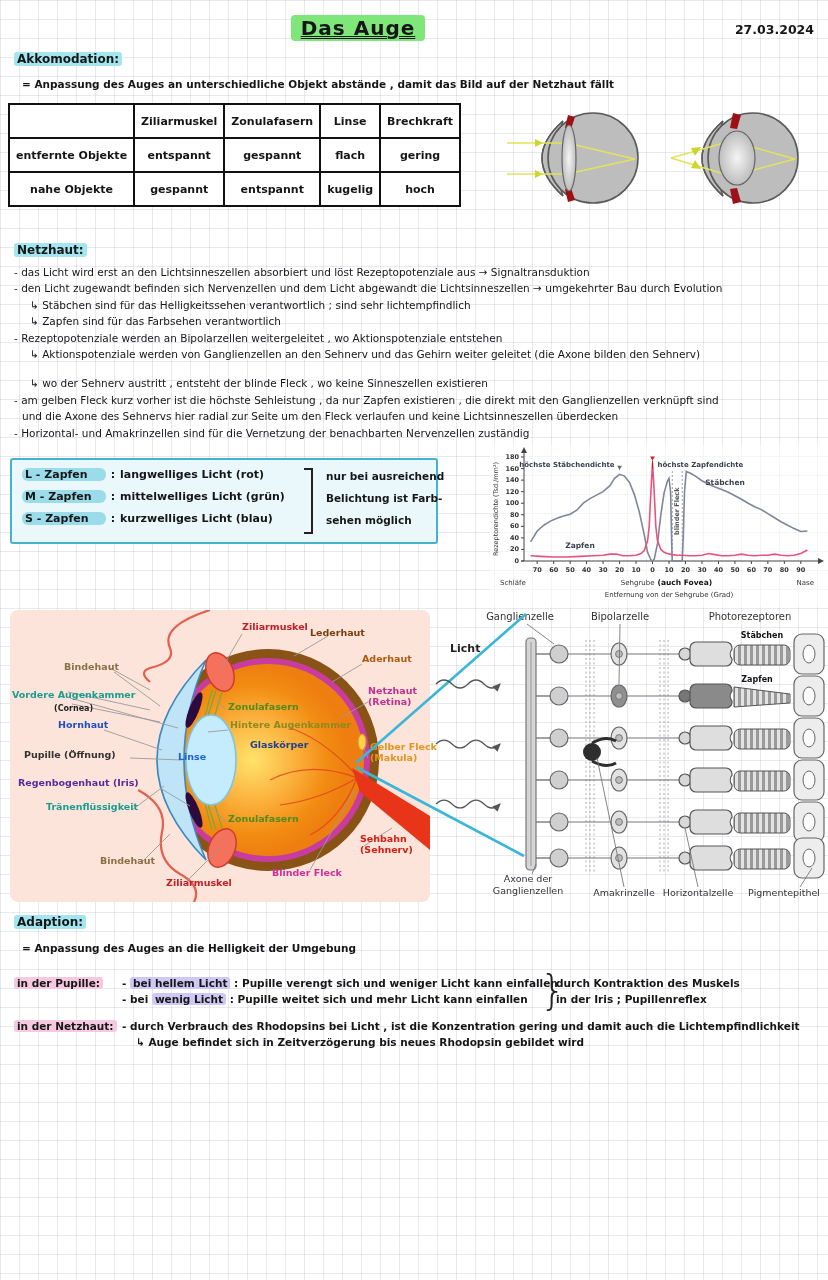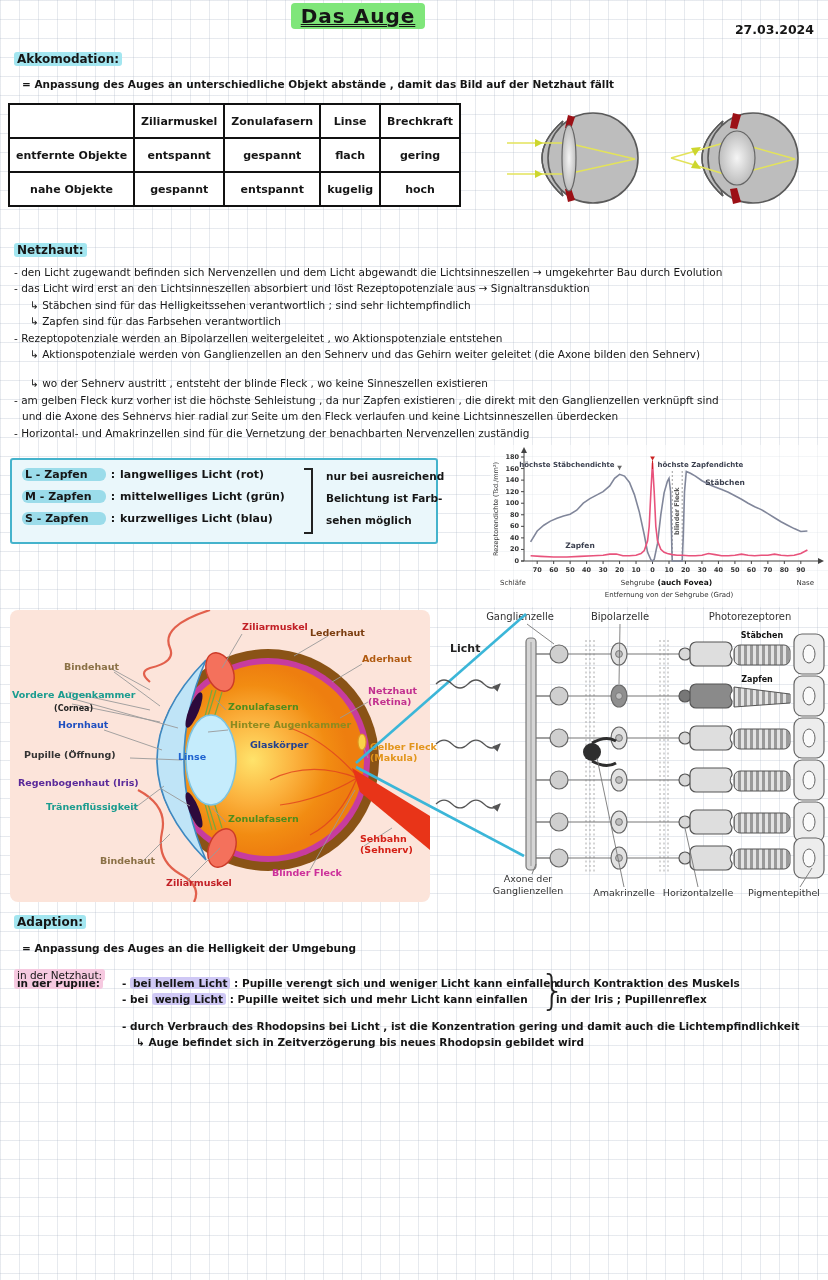--- a/index.html
+++ b/index.html
@@ -13,21 +13,21 @@
     font-family:"DejaVu Sans", sans-serif;
     color:#161616;
   }
   .abs{position:absolute;}
   .hw{font-size:10.5px;line-height:16.4px;white-space:nowrap;}
   .hl{padding:0 3px;border-radius:3px;}
   .hl-cyan{background:#a3e6f0;}
   .hl-pink{background:#f6c9e0;}
   .hl-lav{background:#cfc8f5;}
   .section-head{font-weight:bold;font-size:12px;border-radius:6px;}
-  .title-wrap{left:0;top:4px;width:716px;text-align:center;}
+  .title-wrap{left:0;top:16px;width:716px;text-align:center;}
   .title{font-size:20px;font-weight:bold;letter-spacing:1px;
     background:#7fe67a;padding:1px 10px;border-radius:4px;
     text-decoration:underline double 1px;}
   .date{right:14px;top:22px;font-size:12.5px;font-weight:bold;}
   table.acc{border-collapse:collapse;background:#fff;}
   table.acc td,table.acc th{border:2px solid #111;font-size:11px;font-weight:bold;
     text-align:center;padding:4px 6px;height:24px;}
   .zbox{left:10px;top:458px;width:424px;height:82px;border:2px solid #45b3cc;
     background:#eaf7fb;border-radius:3px;}
   .zrow{position:absolute;left:10px;font-size:11px;font-weight:bold;white-space:nowrap;}
@@ -119,22 +119,22 @@
     <polygon points="68,10 76,12 72,26 65,25" fill="#9c1016"></polygon>
     <polygon points="68,101 76,99 72,85 65,86" fill="#9c1016"></polygon>
     <ellipse cx="72" cy="55" rx="18" ry="27" fill="url(#lensG)" stroke="#666" stroke-width="1.2"></ellipse>
   </g>
 </svg>
 
 <div class="abs section-head" style="left:14px;top:243px;">
   <span class="hl hl-cyan">Netzhaut:</span>
 </div>
 <div class="abs" style="left:14px;top:264px;" id="netzhaut-lines">
+    <div class="hw" style="margin-left: 0px;">- das Licht wird erst an den Lichtsinneszellen absorbiert und löst Rezeptopotenziale aus  → Signaltransduktion</div>
     <div class="hw" style="margin-left: 0px;">- den Licht zugewandt befinden sich Nervenzellen und dem Licht abgewandt die Lichtsinneszellen → umgekehrter Bau durch Evolution</div>
-    <div class="hw" style="margin-left: 0px;">- das Licht wird erst an den Lichtsinneszellen absorbiert und löst Rezeptopotenziale aus  → Signaltransduktion</div>
     <div class="hw" style="margin-left: 16px;">↳ Stäbchen sind für das Helligkeitssehen verantwortlich ; sind sehr lichtempfindlich</div>
     <div class="hw" style="margin-left: 16px;">↳ Zapfen sind für das Farbsehen verantwortlich</div>
     <div class="hw" style="margin-left: 0px;">- Rezeptopotenziale werden an Bipolarzellen weitergeleitet , wo Aktionspotenziale entstehen</div>
     <div class="hw" style="margin-left: 16px;">↳ Aktionspotenziale werden von Ganglienzellen an den Sehnerv und das Gehirn weiter geleitet (die Axone bilden den Sehnerv)</div>
     <div class="hw" style="margin-left: 16px; margin-top: 13px;">↳ wo der Sehnerv austritt , entsteht der blinde Fleck , wo keine Sinneszellen existieren</div>
     <div class="hw" style="margin-left: 0px;">- am gelben Fleck kurz vorher ist die höchste Sehleistung , da nur Zapfen existieren , die direkt mit den Ganglienzellen verknüpft sind</div>
     <div class="hw" style="margin-left: 8px;">und die Axone des Sehnervs hier radial zur Seite um den Fleck verlaufen und keine Lichtsinneszellen überdecken</div>
     <div class="hw" style="margin-left: 0px;">- Horizontal- und Amakrinzellen sind für die Vernetzung der benachbarten Nervenzellen zuständig</div>
   </div>
 
@@ -500,19 +500,19 @@
 <div class="abs" style="left:122px;top:975px;" id="pupille-rows">
     <div class="hw" style="font-weight: bold;"><span>- </span><span class="hl hl-lav">bei hellem Licht</span><span> : Pupille verengt sich und weniger Licht kann einfallen</span></div>
     <div class="hw" style="font-weight: bold;"><span>- bei </span><span class="hl hl-lav">wenig Licht</span><span> : Pupille weitet sich und mehr Licht kann einfallen</span></div>
   </div>
 <div class="abs brace" style="left:540px;top:972px;">}</div>
 <div class="abs hw" style="left:556px;top:975px;font-weight:bold;">
   <div>durch Kontraktion des  Muskels</div>
   <div>in der Iris ; Pupillenreflex</div>
 </div>
 
-<div class="abs hw" style="left:14px;top:967px;font-weight:normal;">
+<div class="abs hw" style="left:14px;top:1018px;font-weight:bold;">
   <span class="hl hl-pink">in der Netzhaut:</span>
 </div>
 <div class="abs" style="left:122px;top:1018px;" id="netzhaut2-lines">
     <div class="hw" style="font-weight: bold; margin-left: 0px;">- durch Verbrauch des Rhodopsins bei Licht , ist die Konzentration gering  und damit auch die Lichtempfindlichkeit</div>
     <div class="hw" style="font-weight: bold; margin-left: 14px;">↳ Auge befindet sich in Zeitverzögerung bis neues Rhodopsin gebildet wird</div>
   </div>
 
 </body></html>

